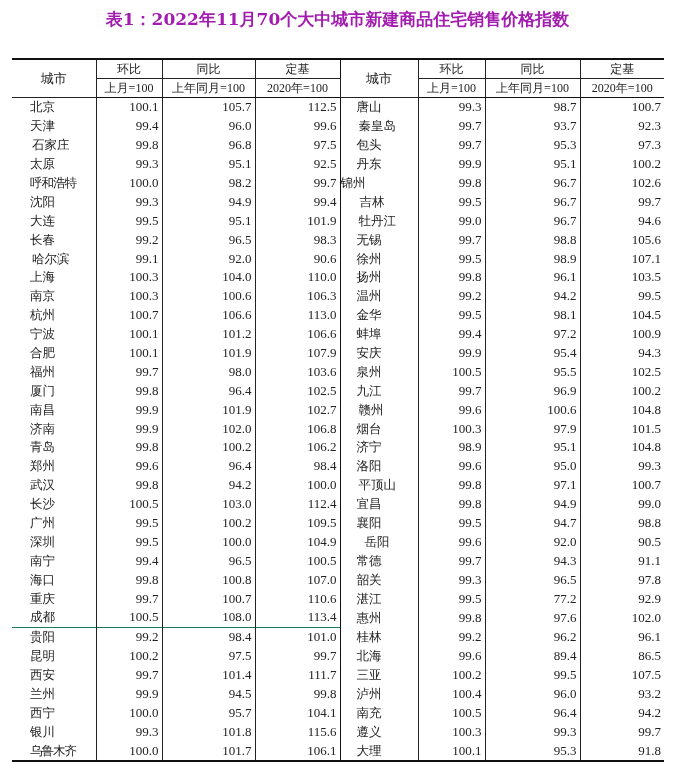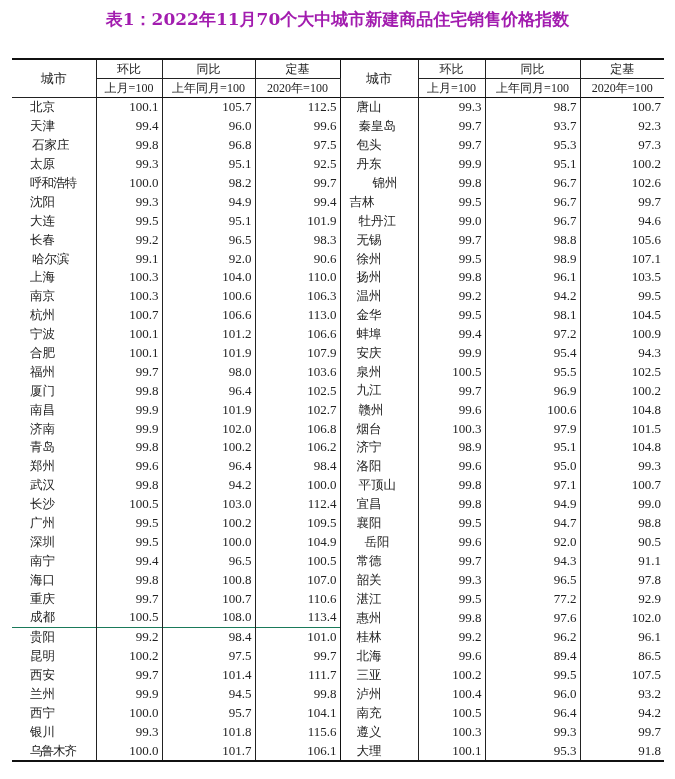--- a/index.html
+++ b/index.html
@@ -102,31 +102,31 @@
         <td class="city" style="padding-left: 16px;"><span class="c2"><span>丹</span><span>东</span></span></td>
         <td class="">99.9</td>
         <td class="">95.1</td>
         <td class="last">100.2</td>
       </tr>
       <tr>
         <td class="city first leftpart"><span class="c4" style="justify-content: flex-start; letter-spacing: -1px;"><span>呼</span><span>和</span><span>浩</span><span>特</span></span></td>
         <td class="leftpart">100.0</td>
         <td class="leftpart">98.2</td>
         <td class="sep leftpart">99.7</td>
-        <td class="city" style="padding-left: 32px;"><span class="c2"><span>锦</span><span>州</span></span></td>
+        <td class="city" style="padding-left: 0;"><span class="c2"><span>锦</span><span>州</span></span></td>
         <td class="">99.8</td>
         <td class="">96.7</td>
         <td class="last">102.6</td>
       </tr>
       <tr>
         <td class="city first leftpart"><span class="c2"><span>沈</span><span>阳</span></span></td>
         <td class="leftpart">99.3</td>
         <td class="leftpart">94.9</td>
         <td class="sep leftpart">99.4</td>
-        <td class="city" style="padding-left: 9px;"><span class="c2"><span>吉</span><span>林</span></span></td>
+        <td class="city" style="padding-left: 19px;"><span class="c2"><span>吉</span><span>林</span></span></td>
         <td class="">99.5</td>
         <td class="">96.7</td>
         <td class="last">99.7</td>
       </tr>
       <tr>
         <td class="city first leftpart"><span class="c2"><span>大</span><span>连</span></span></td>
         <td class="leftpart">99.5</td>
         <td class="leftpart">95.1</td>
         <td class="sep leftpart">101.9</td>
         <td class="city" style="padding-left: 16px;"><span class="c3"><span>牡</span><span>丹</span><span>江</span></span></td>
@@ -212,21 +212,21 @@
         <td class="city" style="padding-left: 16px;"><span class="c2"><span>泉</span><span>州</span></span></td>
         <td class="">100.5</td>
         <td class="">95.5</td>
         <td class="last">102.5</td>
       </tr>
       <tr>
         <td class="city first leftpart"><span class="c2"><span>厦</span><span>门</span></span></td>
         <td class="leftpart">99.8</td>
         <td class="leftpart">96.4</td>
         <td class="sep leftpart">102.5</td>
-        <td class="city" style="padding-left: 16px; font-family: Liberation Mono, monospace;"><span class="c2"><span>九</span><span>江</span></span></td>
+        <td class="city" style="padding-left: 16px;"><span class="c2"><span>九</span><span>江</span></span></td>
         <td class="">99.7</td>
         <td class="">96.9</td>
         <td class="last">100.2</td>
       </tr>
       <tr>
         <td class="city first leftpart"><span class="c2"><span>南</span><span>昌</span></span></td>
         <td class="leftpart">99.9</td>
         <td class="leftpart">101.9</td>
         <td class="sep leftpart">102.7</td>
         <td class="city" style=""><span class="c2"><span>赣</span><span>州</span></span></td>

